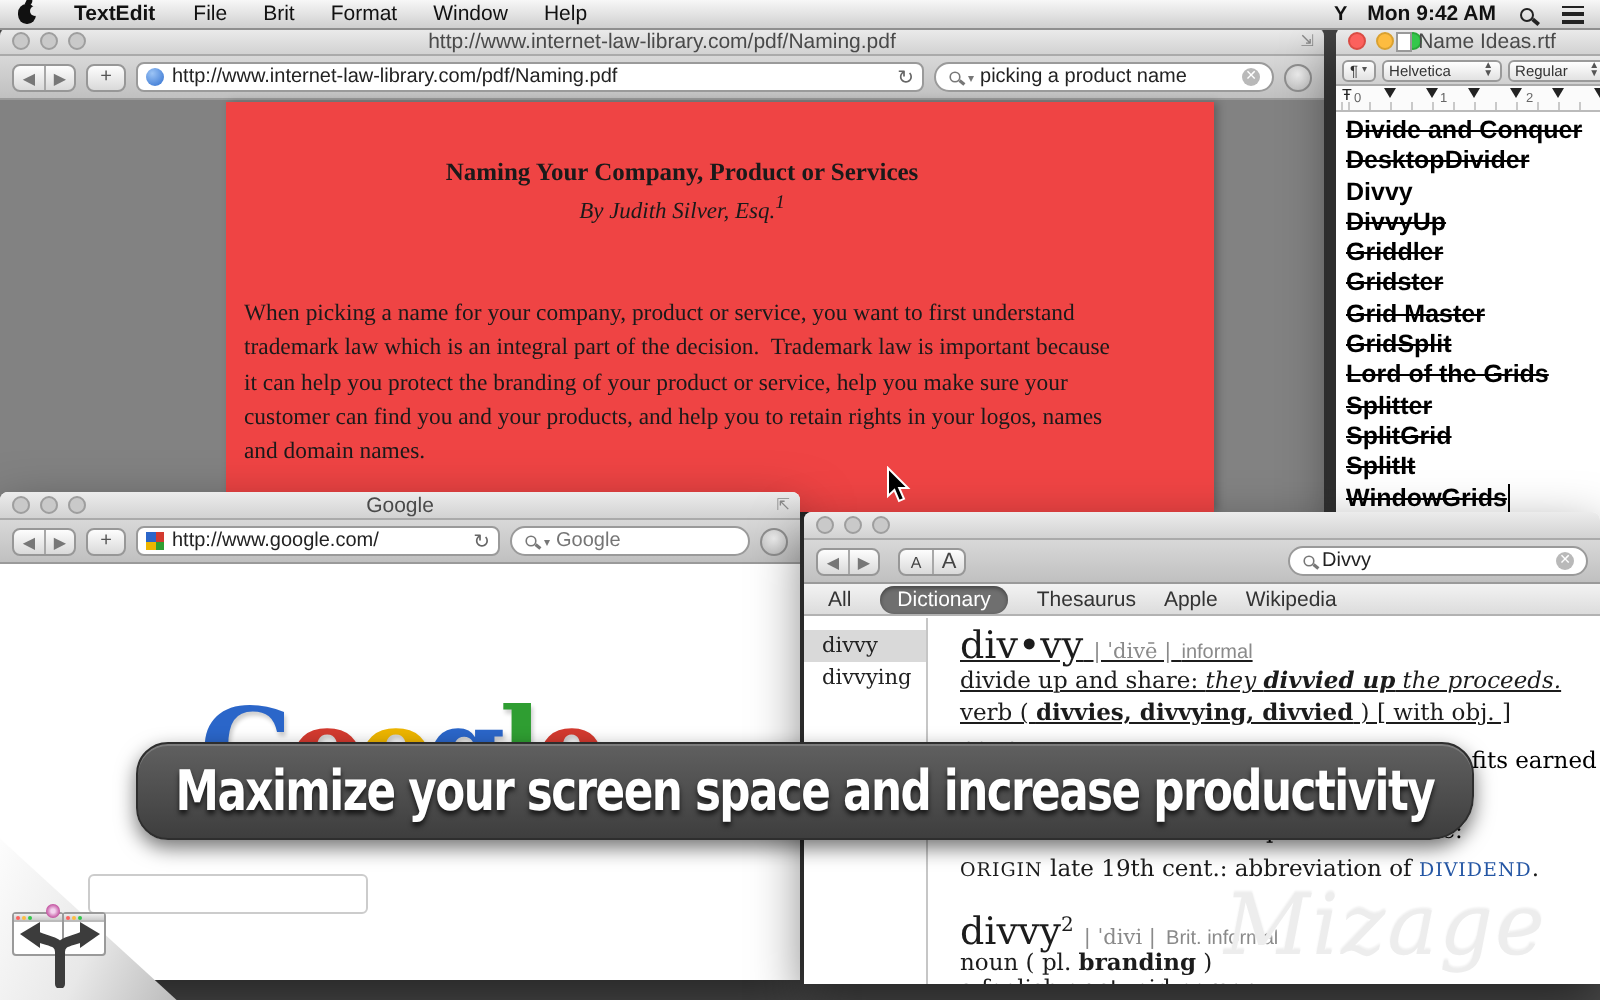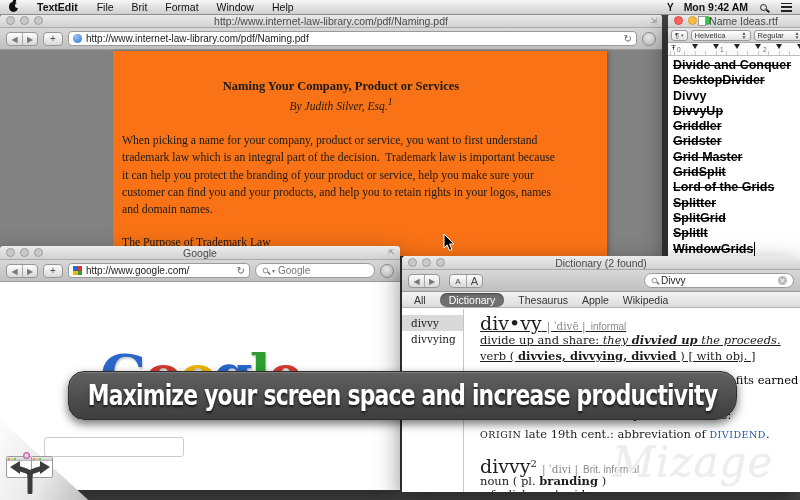--- a/index.html
+++ b/index.html
@@ -53,25 +53,25 @@
   .searchfield .mag { transform:scale(.8); border-color:#777; }
   .searchfield .mag::after { background:#777; }
   .searchfield .carat { font-size:6px; color:#777; }
   .searchfield input { border:none; outline:none; flex:1; font-size:10px; font-family:"Liberation Sans",sans-serif; color:#222; background:transparent; min-width:0; }
   .clearbtn { width:9px; height:9px; border-radius:50%; background:#b9b9b9; color:#fff; font-size:7px; line-height:9px; text-align:center; flex:0 0 auto; }
   .roundbtn { width:14px; height:14px; border-radius:50%; border:1px solid #8e8e8e; background:radial-gradient(circle at 50% 35%, #efefef, #b9b9b9); flex:0 0 auto; }
   .resize-glyph { position:absolute; right:5px; top:3px; font-size:8px; color:#888; line-height:8px; }
 
   
   #pdfwin { left:0; top:14px; width:662px; height:242px; z-index:1; background:#828282; }
-  .pdfpage { position:absolute; left:113px; top:37px; bottom:0; width:494px; background:#f97316; box-shadow:2px 0 4px rgba(0,0,0,.25); }
+  .pdfpage { position:absolute; left:113px; top:37px; bottom:0; width:494px; background:#ef4444; box-shadow:2px 0 4px rgba(0,0,0,.25); }
   .pdfdoc { position:absolute; left:9px; top:28px; width:438px; color:#1a1a1a; font-family:"Liberation Serif", serif; }
   .pdfdoc .dtitle { text-align:center; font-weight:bold; font-size:12.5px; }
   .pdfdoc .dby { text-align:center; font-style:italic; font-size:11.5px; margin-top:2px; }
-  .pdfdoc .dbody { margin-top:20px; font-size:11.7px; line-height:17.4px; white-space:pre-wrap; }
+  .pdfdoc .dbody { margin-top:36px; font-size:11.7px; line-height:17.4px; white-space:pre-wrap; }
   .pdfdoc .dhead { margin-top:17px; font-size:11.7px; text-decoration:underline; }
 
   
   #tewin { left:668px; top:14px; width:140px; height:248px; border-radius:4px 0 0 0; z-index:2; }
   #tewin .titlebar { border-radius:4px 0 0 0; }
   .docicon { width:8px; height:10px; background:#fff; border:1px solid #999; display:inline-block; margin-right:3px; vertical-align:-2px; }
   #tewin .wtitle { display:flex; align-items:center; justify-content:center; }
   .formatbar { height:15px; background:linear-gradient(#e8e8e8,#d0d0d0); border-bottom:1px solid #aaa;
     display:flex; align-items:center; gap:3px; padding:0 3px; }
   .fselect { height:11px; border:1px solid #9a9a9a; border-radius:3px; background:linear-gradient(#fff,#e2e2e2);
@@ -185,20 +185,26 @@
     <span class="segbtns">
       <span>◀</span>
       <span>▶</span>
     </span>
     <span class="plusbtn">+</span>
     <span class="urlfield">
       <span class="favicon-globe"></span>
       <span>http://www.internet-law-library.com/pdf/Naming.pdf</span>
       <span class="reload">↻</span>
     </span>
+    <span class="searchfield" style="width:170px">
+      <span class="mag"></span>
+        <span class="carat">▾</span>
+      <input value="picking a product name" style="">
+      <span class="clearbtn">✕</span>
+    </span>
     <span class="roundbtn"></span>
   </div>
   <div class="pdfpage">
     <div class="pdfdoc">
       <div class="dtitle">Naming Your Company, Product or Services</div>
       <div class="dby"><span>By Judith Silver, Esq.</span><sup>1</sup></div>
       <div class="dbody">When picking a name for your company, product or service, you want to first understand trademark law which is an integral part of the decision.  Trademark law is important because it can help you protect the branding of your product or service, help you make sure your customer can find you and your products, and help you to retain rights in your logos, names and domain names.</div>
       <div class="dhead">The Purpose of Trademark Law</div>
     </div>
   </div>
@@ -295,21 +301,20 @@
   <div style="position:relative;height:208px;background:#fff;overflow:hidden">
     <div class="glogo">
       <span style="color:#2b66c9">G</span><span style="color:#d33a2f">o</span><span style="color:#edb500">o</span><span style="color:#2b66c9">g</span><span style="color:#2f9e32">l</span><span style="color:#d33a2f">e</span>
     </div>
     <div class="gsearchbox"></div>
   </div>
 </div>
 
 <div class="window" id="dictwin">
   <div class="titlebar">
-    <span class="wtitle">Dictionary (2 found)</span>
     <span class="lights">
       <span class="light"></span>
       <span class="light"></span>
       <span class="light"></span>
     </span>
   </div>
   <div class="toolbar">
     <span class="segbtns">
       <span>◀</span>
       <span>▶</span>

